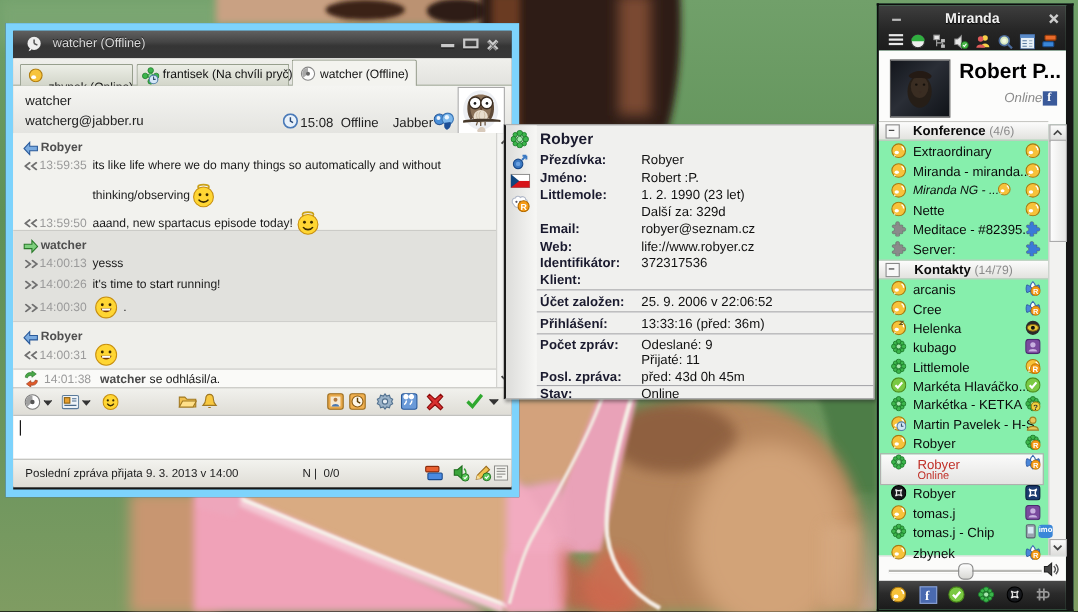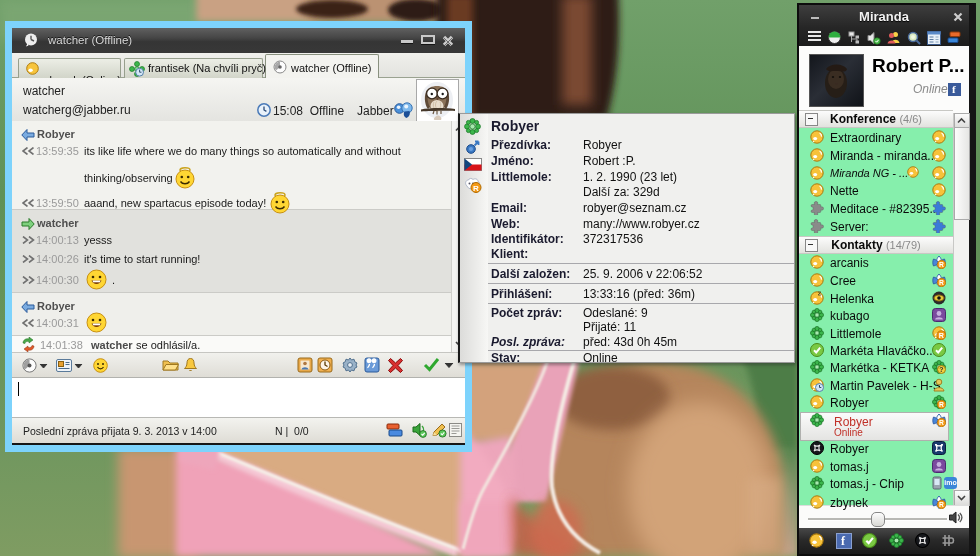--- a/index.html
+++ b/index.html
@@ -393,35 +393,35 @@
  <span class="abs lbl" style="left:31px;top:24px;">Přezdívka:</span>
       <span class="abs" style="left:123px;top:24px;">Robyer</span>
  <span class="abs lbl" style="left:31px;top:40px;">Jméno:</span>
       <span class="abs" style="left:123px;top:40px;">Robert :P.</span>
  <span class="abs lbl" style="left:31px;top:56px;">Littlemole:</span>
       <span class="abs" style="left:123px;top:56px;">1. 2. 1990 (23 let)</span>
  <span class="abs" style="left:123px;top:71px;">Další za: 329d</span>
  <span class="abs lbl" style="left:31px;top:87px;">Email:</span>
       <span class="abs" style="left:123px;top:87px;">robyer@seznam.cz</span>
  <span class="abs lbl" style="left:31px;top:103px;">Web:</span>
-      <span class="abs" style="left:123px;top:103px;">many://www.robyer.cz</span>
+      <span class="abs" style="left:123px;top:103px;">life://www.robyer.cz</span>
  <span class="abs lbl" style="left:31px;top:118px;">Identifikátor:</span>
       <span class="abs" style="left:123px;top:118px;">372317536</span>
  <span class="abs lbl" style="left:31px;top:133px;">Klient:</span>
  <div class="abs" style="left:28px;top:149px;width:306px;height:1px;background:#a8a8ac;"></div>
- <span class="abs lbl" style="left:31px;top:153px;">Další založen:</span>
+ <span class="abs lbl" style="left:31px;top:153px;">Účet založen:</span>
       <span class="abs" style="left:123px;top:153px;">25. 9. 2006 v 22:06:52</span>
  <div class="abs" style="left:28px;top:169px;width:306px;height:1px;background:#a8a8ac;"></div>
  <span class="abs lbl" style="left:31px;top:173px;">Přihlášení:</span>
       <span class="abs" style="left:123px;top:173px;">13:33:16 (před: 36m)</span>
  <div class="abs" style="left:28px;top:189px;width:306px;height:1px;background:#a8a8ac;"></div>
  <span class="abs lbl" style="left:31px;top:192px;">Počet zpráv:</span>
       <span class="abs" style="left:123px;top:192px;">Odeslané: 9</span>
  <span class="abs" style="left:123px;top:206px;">Přijaté: 11</span>
- <span class="abs lbl" style="left:31px;top:221px;font-style:italic;">Posl. zpráva:</span>
+ <span class="abs lbl" style="left:31px;top:221px;">Posl. zpráva:</span>
       <span class="abs" style="left:123px;top:221px;">před: 43d 0h 45m</span>
  <div class="abs" style="left:28px;top:236px;width:306px;height:1px;background:#a8a8ac;"></div>
  <span class="abs lbl" style="left:31px;top:237px;">Stav:</span>
       <span class="abs" style="left:123px;top:237px;">Online</span>
 </div>
 
 <div class="abs" id="clist" style="left:797px;top:3px;width:170px;height:549px;background:#86efac;border:2px solid #0d0d0d;border-right:7px solid #151515;font-size:12px;color:#0a0a0a;text-decoration:underline;">
  <svg width="0" height="0" style="position:absolute">
         <defs>
   <g id="icqy">

